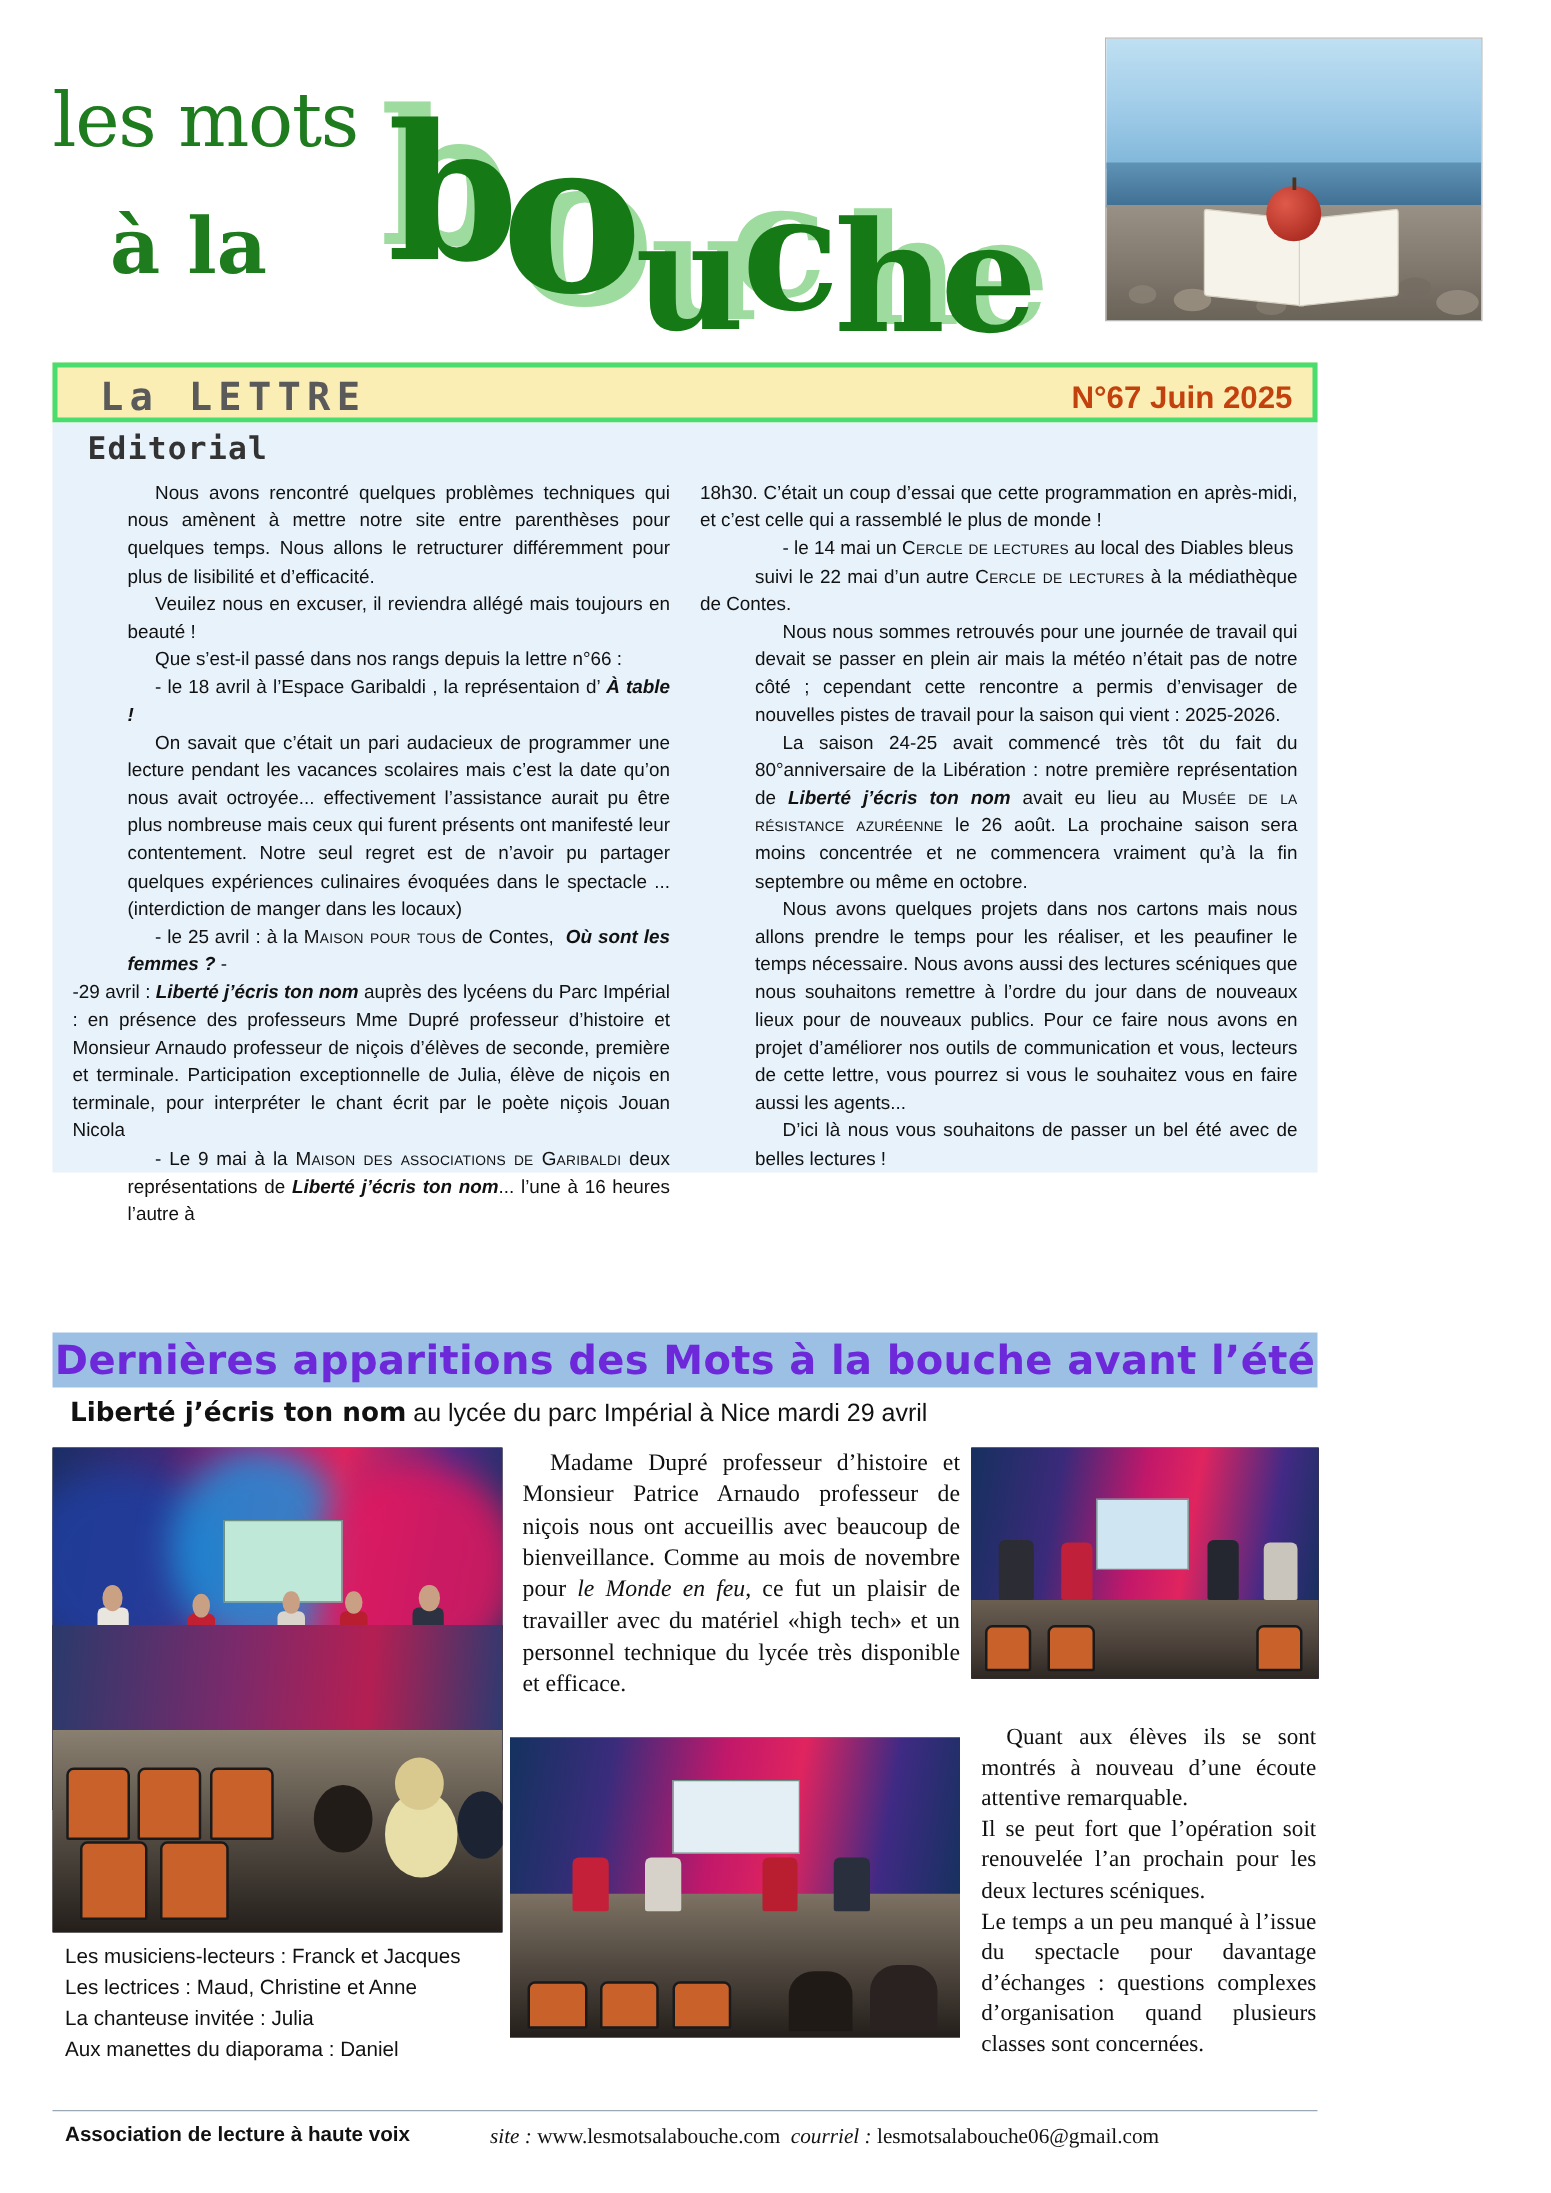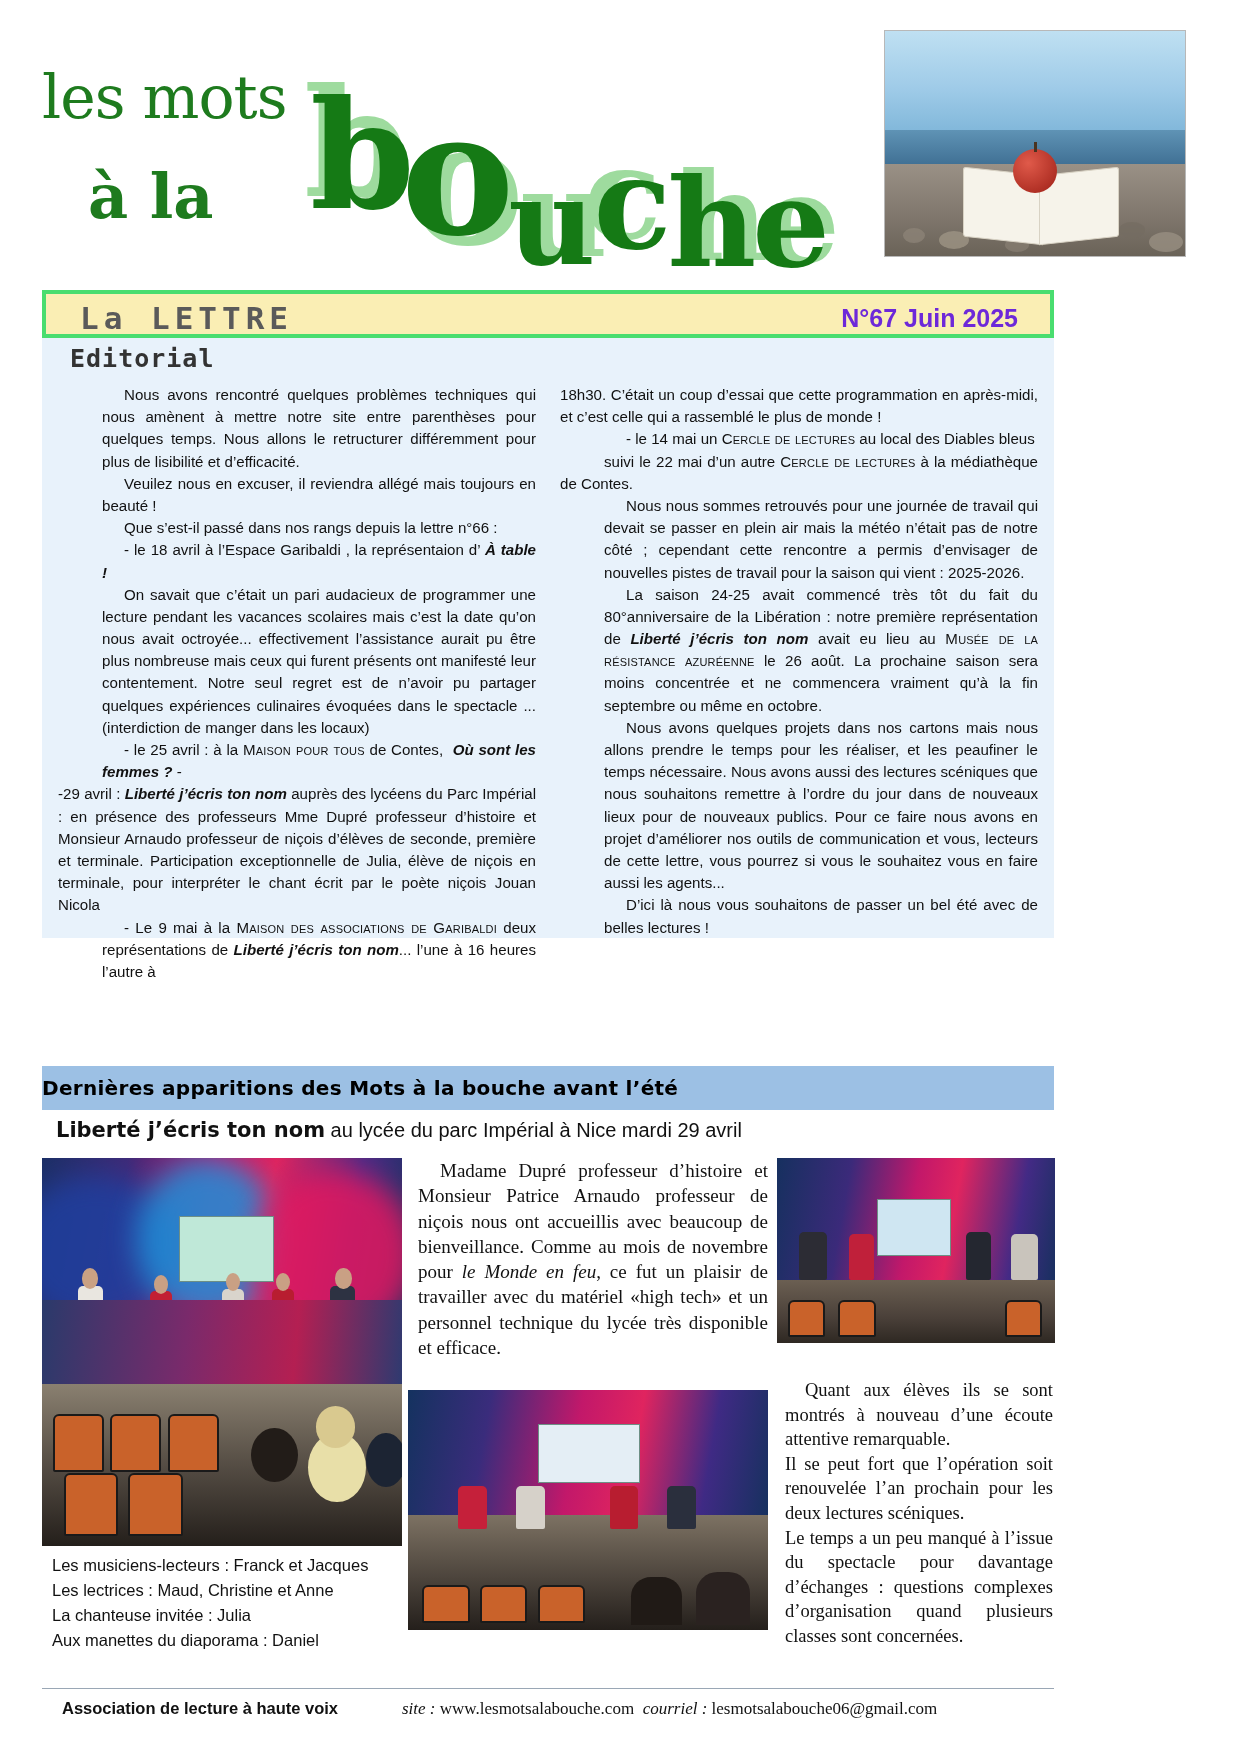--- a/index.html
+++ b/index.html
@@ -52,23 +52,23 @@
   .apple{position:absolute;left:50%;bottom:28%;width:44px;height:44px;margin-left:-22px;
     border-radius:50%;background:radial-gradient(circle at 35% 32%,#e05a4a,#9d1f16);}
   .apple:after{content:"";position:absolute;left:48%;top:-7px;width:3px;height:10px;background:#4a3320;}
 
   
   .lettre-band{position:absolute;left:42px;top:290px;width:1012px;height:48px;
     background:#faeeb4;border:4px solid #49dd6f;box-sizing:border-box;}
   .lettre-title{position:absolute;left:34px;top:6px;
     font-family:"DejaVu Sans Mono",monospace;font-weight:bold;font-size:31px;
     letter-spacing:5px;color:#5a5a5a;}
-  .lettre-issue{position:absolute;right:32px;top:10px;
+  .lettre-issue{position:absolute;right:16px;top:10px;
     font-family:"Liberation Sans",sans-serif;font-weight:bold;font-size:25px;
-    color:#6d28d9;}
+    color:#c2410c;}
 
   
   .edito-block{position:absolute;left:42px;top:338px;width:1012px;height:600px;
     background:#e8f2fb;}
   .edito-h{position:absolute;left:28px;top:6px;
     font-family:"DejaVu Sans Mono",monospace;font-weight:bold;font-size:25px;
     letter-spacing:1px;color:#333;}
   .cols{position:absolute;left:16px;top:46px;width:984px;
     display:flex;gap:24px;}
   .col{width:478px;}
@@ -81,23 +81,23 @@
   }
   .col p.ind{text-indent:22px;margin-left:44px;}
   .col p.noind{text-indent:0;}
   .sc{font-variant:small-caps;letter-spacing:.2px;}
   .bi{font-weight:bold;font-style:italic;}
   .it{font-style:italic;}
 
   
   .sec-band{position:absolute;left:42px;top:1066px;width:1012px;height:44px;
     background:#9cc0e4;}
-  .sec-band span{display:block;line-height:44px;
-    font-family:"DejaVu Sans",sans-serif;font-weight:bold;font-size:20px;
-    color:#000000;letter-spacing:.3px;}
+  .sec-band span{display:block;text-align:center;line-height:44px;
+    font-family:"DejaVu Sans",sans-serif;font-weight:bold;font-size:32px;
+    color:#6d28d9;letter-spacing:.3px;}
 
   
   .sec-sub{position:absolute;left:56px;top:1118px;width:980px;
     font-family:"Liberation Sans",sans-serif;font-size:20px;color:#111;}
   .sec-sub b{font-family:"DejaVu Sans",sans-serif;font-weight:bold;font-size:21px;}
 
   
   .ph{position:absolute;overflow:hidden;background:#2a2230;}
   .stage{position:absolute;left:0;top:0;width:100%;height:100%;
     background:#1d1826;}
@@ -126,21 +126,21 @@
     font-family:"Liberation Serif",serif;font-size:18.5px;line-height:1.33;
     color:#111;text-align:justify;}
   .right-text p{margin:0;text-indent:20px;}
   .right-text p.n{text-indent:0;}
 
   
   .caption{position:absolute;left:52px;top:1553px;width:360px;
     font-family:"Liberation Sans",sans-serif;font-size:16.5px;line-height:1.52;color:#111;}
 
   
-  .footer{position:absolute;left:52px;top:1695px;width:1012px;height:34px;}
+  .footer{position:absolute;left:42px;top:1695px;width:1012px;height:34px;}
   .foot-l{position:absolute;left:10px;top:4px;
     font-family:"Liberation Sans",sans-serif;font-weight:bold;font-size:16.5px;color:#111;}
   .foot-r{position:absolute;left:350px;top:4px;
     font-family:"Liberation Serif",serif;font-size:17px;color:#111;}
   .foot-r i{font-style:italic;}
   .rule{position:absolute;left:42px;top:1688px;width:1012px;height:1px;background:#9aa7b5;}
 </style>
 </head>
 <body>
 

